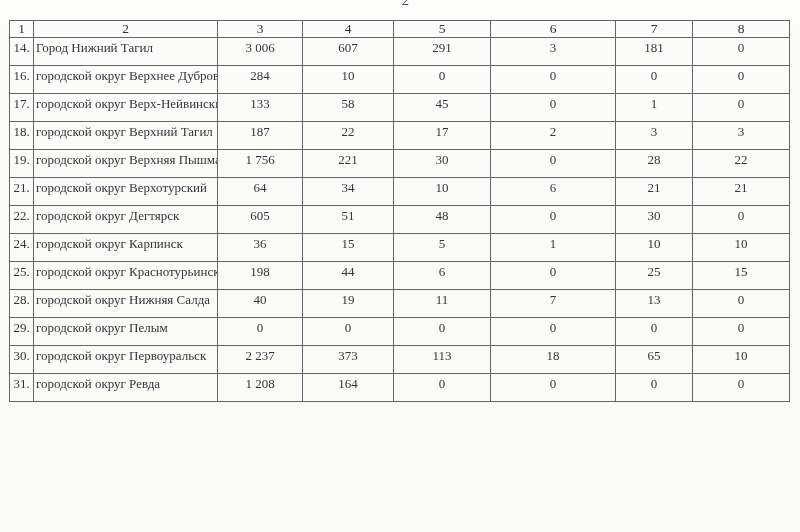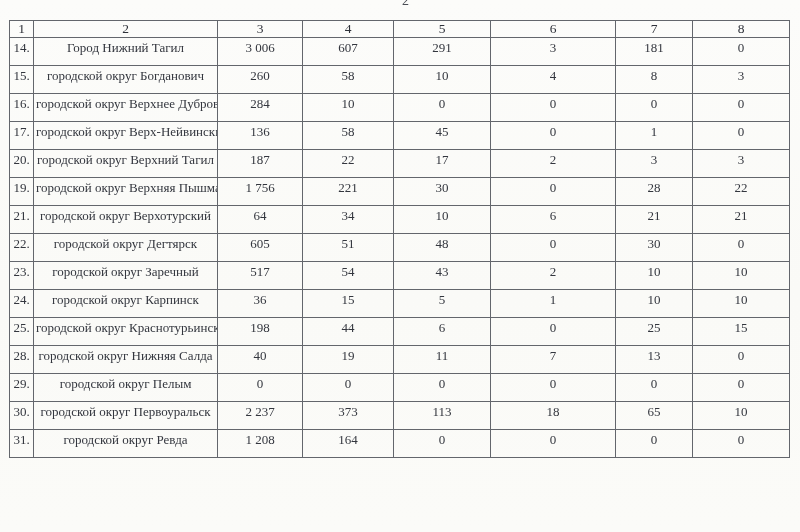--- a/index.html
+++ b/index.html
@@ -60,21 +60,21 @@
     font-size: 13px;
     line-height: 15px;
     padding: 2px 2px 0 2px;
     color: #33363e;
   }
   td.cell-num {
     text-align: center;
     padding-left: 4px;
   }
   td.cell-name {
-    text-align: center;
+    text-align: left;
     padding-left: 10px;
   }
   td.cell-val {
     text-align: center;
   }
 </style>
 </head>
 <body>
 
 <div class="scan-page">
@@ -109,51 +109,41 @@
             <td class="cell-num">14.</td>
             <td class="cell-name">Город Нижний Тагил</td>
             <td class="cell-val">3 006</td>
             <td class="cell-val">607</td>
             <td class="cell-val">291</td>
             <td class="cell-val">3</td>
             <td class="cell-val">181</td>
             <td class="cell-val">0</td>
           </tr>
           <tr>
-            <td class="cell-num">15.</td>
-            <td class="cell-name">городской округ Богданович</td>
-            <td class="cell-val">260</td>
-            <td class="cell-val">58</td>
-            <td class="cell-val">10</td>
-            <td class="cell-val">4</td>
-            <td class="cell-val">8</td>
-            <td class="cell-val">3</td>
-          </tr>
-          <tr>
             <td class="cell-num">16.</td>
             <td class="cell-name">городской округ Верхнее Дуброво</td>
             <td class="cell-val">284</td>
             <td class="cell-val">10</td>
             <td class="cell-val">0</td>
             <td class="cell-val">0</td>
             <td class="cell-val">0</td>
             <td class="cell-val">0</td>
           </tr>
           <tr>
             <td class="cell-num">17.</td>
             <td class="cell-name">городской округ Верх-Нейвинский</td>
-            <td class="cell-val">136</td>
+            <td class="cell-val">133</td>
             <td class="cell-val">58</td>
             <td class="cell-val">45</td>
             <td class="cell-val">0</td>
             <td class="cell-val">1</td>
             <td class="cell-val">0</td>
           </tr>
           <tr>
-            <td class="cell-num">20.</td>
+            <td class="cell-num">18.</td>
             <td class="cell-name">городской округ Верхний Тагил</td>
             <td class="cell-val">187</td>
             <td class="cell-val">22</td>
             <td class="cell-val">17</td>
             <td class="cell-val">2</td>
             <td class="cell-val">3</td>
             <td class="cell-val">3</td>
           </tr>
           <tr>
             <td class="cell-num">19.</td>
@@ -179,30 +169,20 @@
             <td class="cell-num">22.</td>
             <td class="cell-name">городской округ Дегтярск</td>
             <td class="cell-val">605</td>
             <td class="cell-val">51</td>
             <td class="cell-val">48</td>
             <td class="cell-val">0</td>
             <td class="cell-val">30</td>
             <td class="cell-val">0</td>
           </tr>
           <tr>
-            <td class="cell-num">23.</td>
-            <td class="cell-name">городской округ Заречный</td>
-            <td class="cell-val">517</td>
-            <td class="cell-val">54</td>
-            <td class="cell-val">43</td>
-            <td class="cell-val">2</td>
-            <td class="cell-val">10</td>
-            <td class="cell-val">10</td>
-          </tr>
-          <tr>
             <td class="cell-num">24.</td>
             <td class="cell-name">городской округ Карпинск</td>
             <td class="cell-val">36</td>
             <td class="cell-val">15</td>
             <td class="cell-val">5</td>
             <td class="cell-val">1</td>
             <td class="cell-val">10</td>
             <td class="cell-val">10</td>
           </tr>
           <tr>

